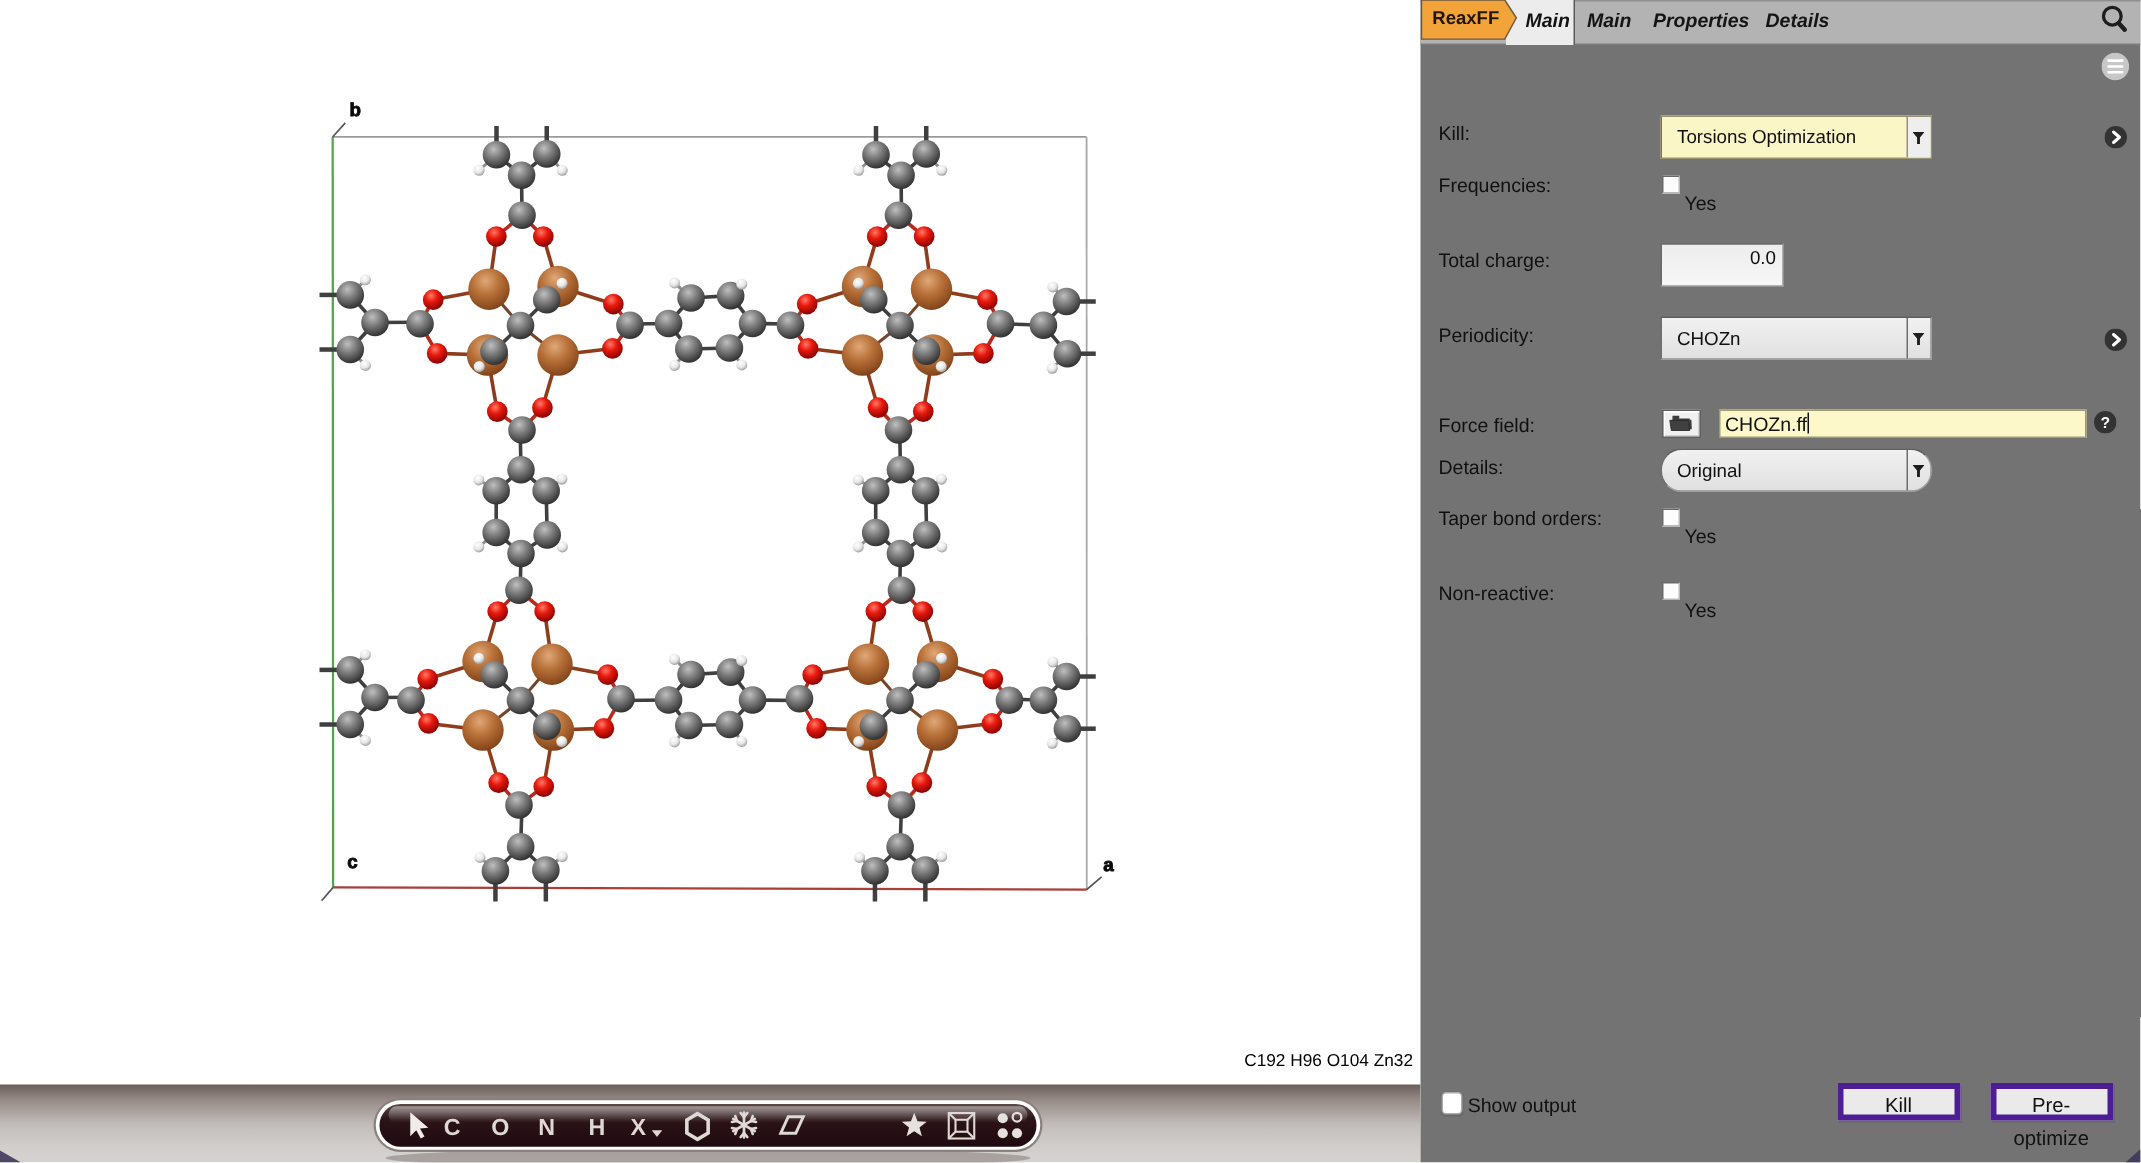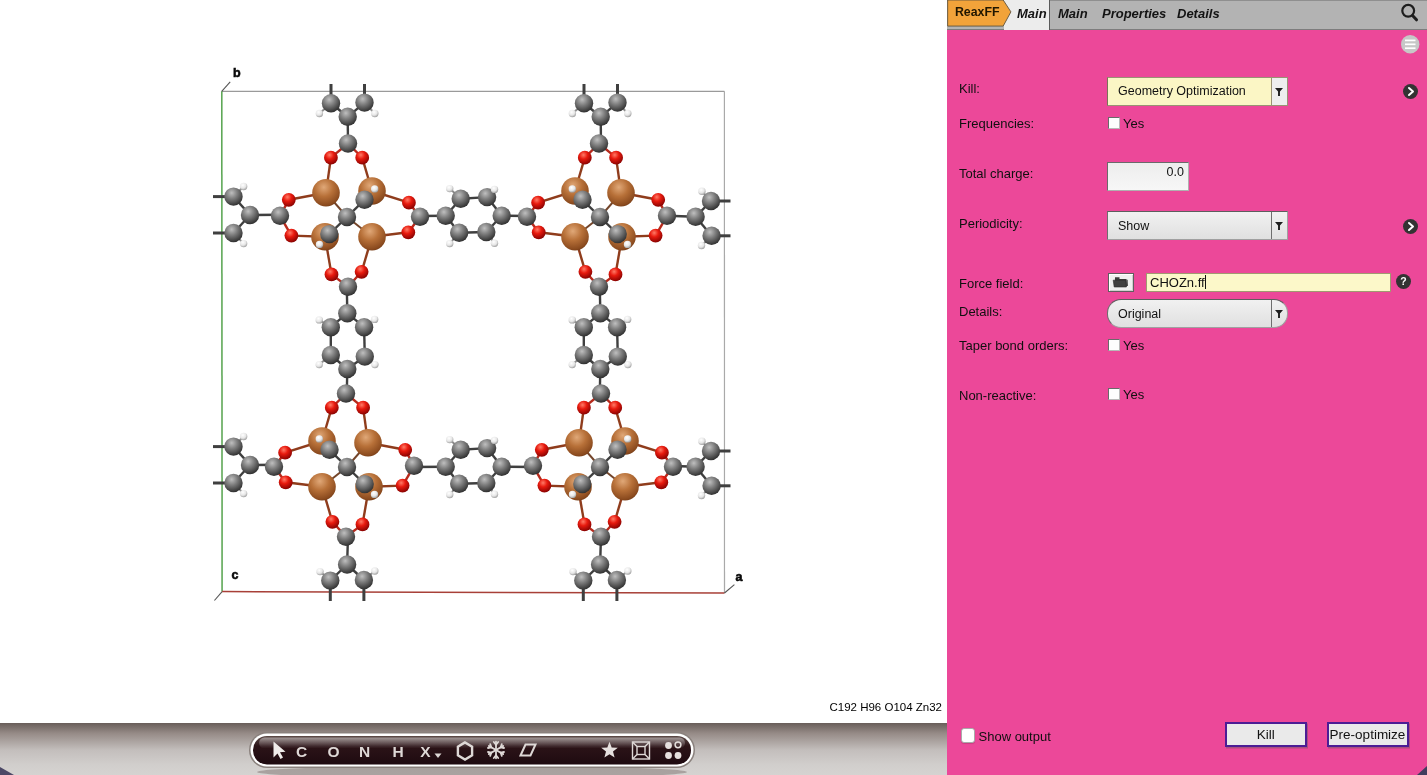--- a/index.html
+++ b/index.html
@@ -1,32 +1,32 @@
 <!DOCTYPE html>
 <html><head><meta charset="utf-8">
 <style>
 html,body{margin:0;padding:0;width:1427px;height:775px;overflow:hidden;
  font-family:"Liberation Sans",sans-serif;background:#ffffff;}
 #root{position:relative;width:1427px;height:775px;}
 .abs{position:absolute;}
 
-#panel{position:absolute;left:947px;top:0;width:480px;height:775px;background:#ec4899;}
+#panel{position:absolute;left:947px;top:0;width:480px;height:775px;background:#737373;}
 #tabband{position:absolute;left:0;top:0;width:480px;height:29.5px;background:#b3b3b3;border-bottom:1px solid #7d7d7d;border-top:1px solid #8f8f8f;box-sizing:border-box;}
 #maintab{position:absolute;left:57px;top:0;width:46px;height:29.5px;background:#ececec;border-right:1.5px solid #5a5a5a;box-sizing:border-box;}
 .tabtxt{position:absolute;top:6px;font-size:13px;font-weight:bold;color:#141414;font-style:italic;}
 #reaxtab{position:absolute;left:0;top:0;width:66px;height:28px;}
 label.flabel{position:absolute;left:12px;font-size:13px;color:#101010;}
 .ddown{position:absolute;left:160px;width:181px;height:29px;background:linear-gradient(#f1f1f1,#e0e0e0);border-top:1.8px solid #5e5e5e;border-left:1.5px solid #6e6e6e;border-bottom:1px solid #a0a0a0;border-right:1px solid #a0a0a0;box-sizing:border-box;}
 .ddtext{position:absolute;left:10px;top:6px;font-size:12.5px;color:#111;}
 .ddarrow{position:absolute;right:0;top:0;width:16px;height:100%;border-left:1.2px solid #6e6e6e;box-sizing:border-box;}
 .ddarrow:after{content:"";position:absolute;left:3px;top:10px;width:8px;height:8px;background:
  conic-gradient(#1e1e1e 0 0);clip-path:polygon(0 0,100% 0,62% 45%,62% 100%,38% 100%,38% 45%);}
 .chk{position:absolute;width:10px;height:10px;background:#fdfdfd;border-top:1.2px solid #6a6a6a;border-left:1.2px solid #6a6a6a;border-bottom:1px solid #b8b8b8;border-right:1px solid #b8b8b8;}
-.yes{position:absolute;font-size:13px;color:#101010;}
-.btn{position:absolute;height:25px;background:#eaeaea;border:2px solid #4c1d95;box-sizing:border-box;text-align:center;font-size:13.5px;color:#111;line-height:22px;box-shadow:1px 1.5px 0 rgba(90,90,90,0.45);}
+.yes{position:absolute;font-size:13px;color:#101010;margin-top:12px;}
+.btn{position:absolute;height:25px;background:#eaeaea;border:4px solid #4c1d95;box-sizing:border-box;text-align:center;font-size:13.5px;color:#111;line-height:22px;box-shadow:1px 1.5px 0 rgba(90,90,90,0.45);}
 </style></head>
 <body>
 <div id="root">
 
   <svg class="abs" style="left:0;top:0" width="947" height="775" viewBox="0 0 947 775">
     <defs>
       <radialGradient id="gC" cx="40%" cy="30%" r="75%">
         <stop offset="0%" stop-color="#bfbfbf"></stop>
           <stop offset="40%" stop-color="#808080"></stop>
         <stop offset="100%" stop-color="#282828"></stop>
@@ -512,30 +512,30 @@
     </svg>
 <label class="flabel" style="top:81px">Kill:</label>
 <label class="flabel" style="top:115.5px">Frequencies:</label>
 <label class="flabel" style="top:165.5px">Total charge:</label>
 <label class="flabel" style="top:216px">Periodicity:</label>
 <label class="flabel" style="top:276px">Force field:</label>
 <label class="flabel" style="top:303.5px">Details:</label>
 <label class="flabel" style="top:338px">Taper bond orders:</label>
 <label class="flabel" style="top:387.5px">Non-reactive:</label>
 <div class="ddown" style="top:77px;background:#fbf6c5;border:1px solid #9a9274;border-left:1.5px solid #7a7258;">
-        <div class="ddtext">Geometry Optimization</div>
+        <div class="ddtext">Torsions Optimization</div>
         <div class="ddarrow" style="background:#eeeeee;border-left:1.2px solid #9a9274;"></div>
       </div>
 <div class="chk" style="left:161px;top:116.5px"></div>
       <div class="yes" style="left:176px;top:115.5px">Yes</div>
 <div class="abs" style="left:160px;top:162px;width:82px;height:29px;background:linear-gradient(#ededed,#f7f7f7);border-top:1.4px solid #6a6a6a;border-left:1.4px solid #6a6a6a;border-bottom:1px solid #b0b0b0;border-right:1px solid #b0b0b0;box-sizing:border-box;">
         <div class="abs" style="right:4px;top:2px;font-size:12.5px;color:#111">0.0</div>
       </div>
 <div class="ddown" style="top:211px;">
-        <div class="ddtext" style="top:7px">Show</div>
+        <div class="ddtext" style="top:7px">CHOZn</div>
         <div class="ddarrow"></div>
       </div>
 <div class="abs" style="left:160.5px;top:273px;width:26px;height:19px;background:#f0f0f0;border:1px solid #5f5f5f;box-shadow:inset 1px 1px 0 #ffffff, inset -1px -1px 0 #cfcfcf;box-sizing:border-box;"><svg width="24" height="17" viewBox="0 0 24 17">
           <path d="M6,3.2 L10.5,3.2 L10.5,5 L17.5,5 L17.8,12.5 L5.8,12.5 Z" fill="#3c3c3c"></path>
           <path d="M17.5,5.8 L18.6,5.8 L18.9,12.1 L17.2,12.1 Z" fill="#3c3c3c"></path>
           <path d="M4.2,6.2 L16.6,6.2 L17.4,13 L5.2,13 Z" fill="#404040" stroke="#2a2a2a" stroke-width="0.6"></path>
         </svg></div>
 <div class="abs" style="left:198.5px;top:272.5px;width:245px;height:19px;background:#fcf8c9;border:1px solid #a09a70;box-sizing:border-box;padding-left:28px;">
         <div class="abs" style="left:3.5px;top:1.5px;font-size:13px;color:#111">CHOZn.ff</div>
         <div class="abs" style="left:58px;top:1.5px;width:1.3px;height:14px;background:#111"></div>

